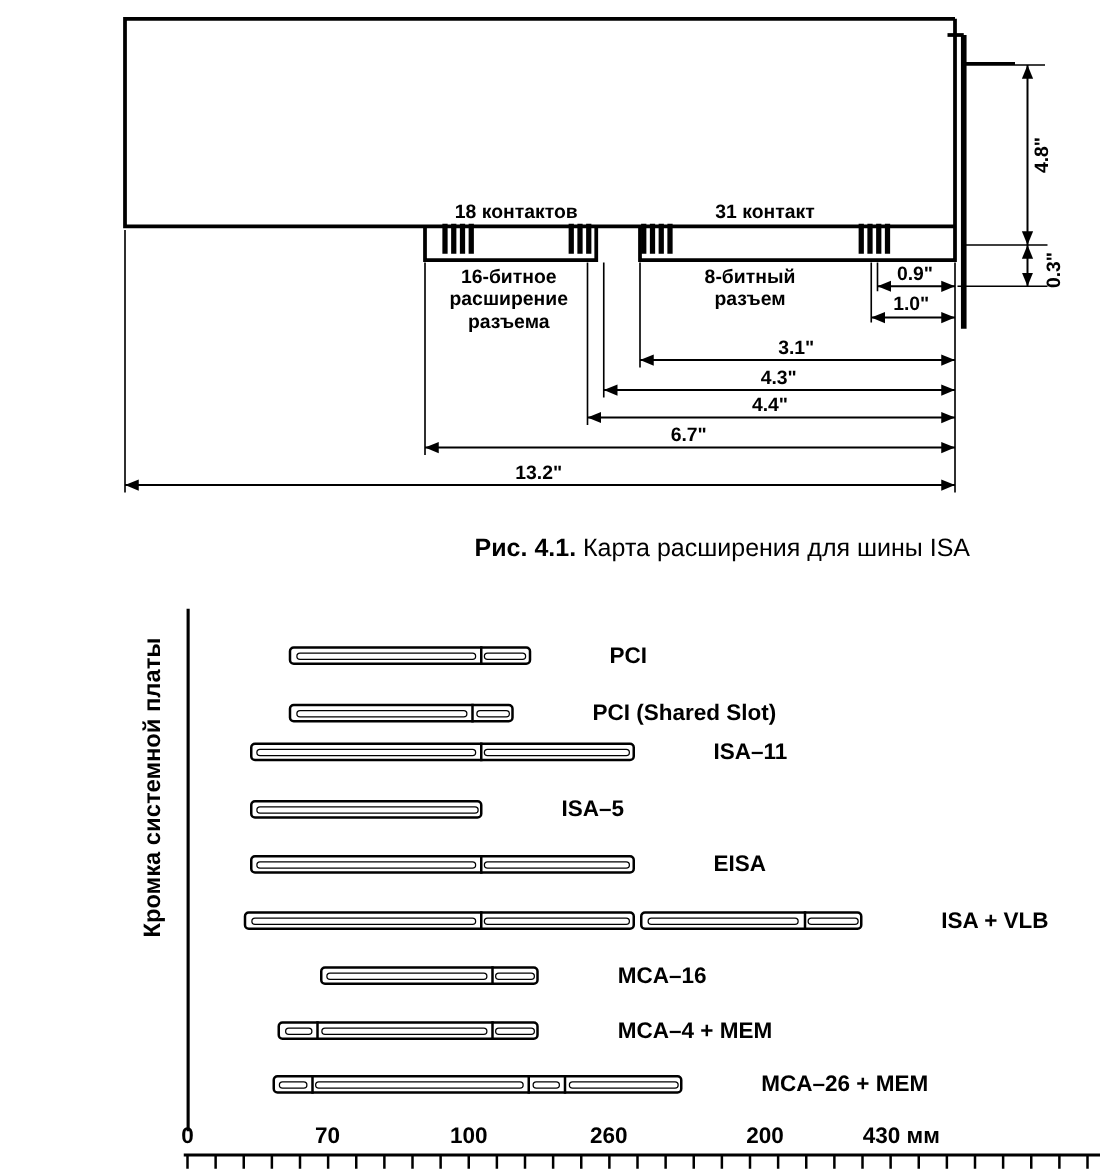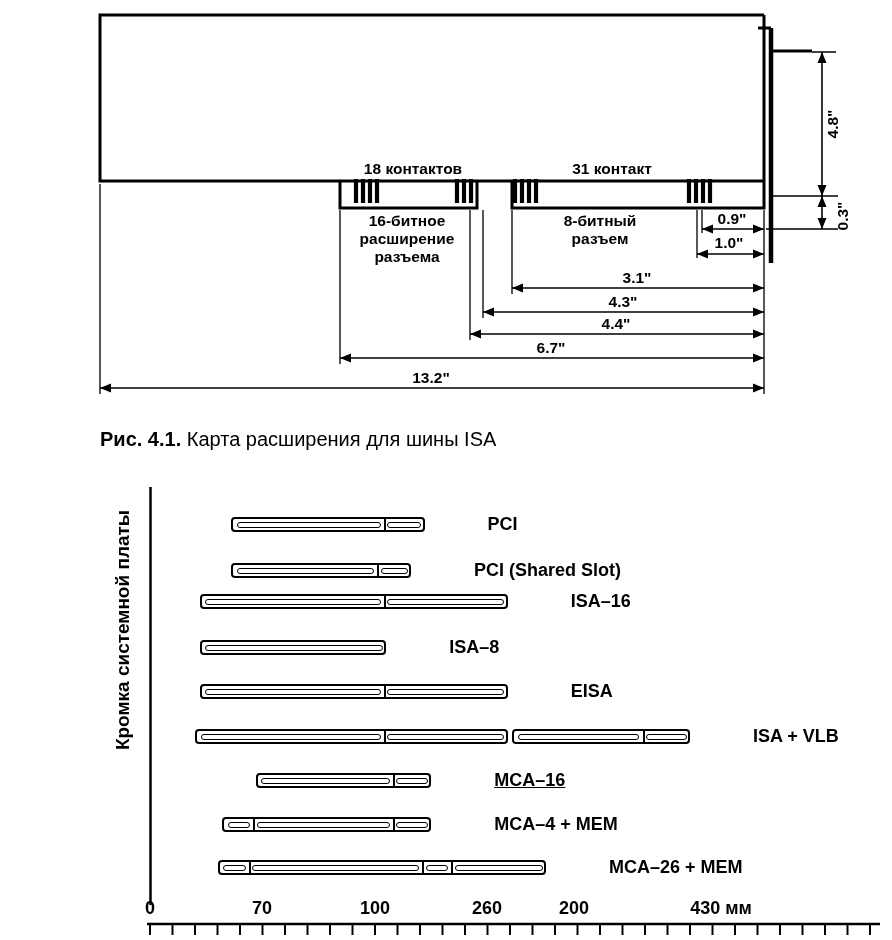--- a/index.html
+++ b/index.html
@@ -10,21 +10,21 @@
   
   #fig1-svg { position:absolute; left:0; top:0; }
   #fig1-svg text { font-family:"Liberation Sans", sans-serif; font-weight:bold; font-size:15.5px; fill:#000; }
   .card   { fill:none; stroke:#000; stroke-width:3; }
   .thick  { fill:none; stroke:#000; stroke-width:4.5; }
   .pins   { fill:none; stroke:#000; stroke-width:4.2; }
   .dim    { fill:none; stroke:#000; stroke-width:1.6; }
   .ext    { fill:none; stroke:#000; stroke-width:1.3; }
 
   
-  .caption { position:absolute; top:428px; left:100px; width:676px; text-align:left; font-size:20px; }
+  .caption { position:absolute; top:428px; left:100px; width:676px; text-align:right; font-size:20px; }
   .caption b { font-weight:bold; }
 
   
   #chart { position:absolute; left:0; top:472px; width:892px; height:468px; }
   #axis-svg { position:absolute; left:0; top:0; }
   #bars { position:absolute; left:0; top:0; width:892px; height:468px; }
   .slot { position:absolute; height:15px; border:2px solid #000; border-radius:4px; background:#fff; }
   .seg  { position:absolute; top:2.5px; height:6px; border:1.5px solid #000; border-radius:3px; background:#fff; }
   .divider { position:absolute; top:-2px; height:15px; width:2px; background:#000; }
   .rowlabel { position:absolute; font-size:18px; font-weight:bold; line-height:21px; white-space:nowrap;padding-left:48px; }
@@ -148,25 +148,25 @@
           <div class="seg" style="left: 3.5px; width: 137.25px;"></div>
           <div class="seg" style="left: 147.5px; width: 27px;"></div>
           <div class="divider" style="left: 144.125px;"></div>
         </div>
         <div class="rowlabel" style="left: 426px; top: 88px;">PCI (Shared Slot)</div>
         <div class="slot" style="left: 199.5px; top: 122px; width: 308.25px;">
           <div class="seg" style="left: 3.5px; width: 175.5px;"></div>
           <div class="seg" style="left: 185.75px; width: 117px;"></div>
           <div class="divider" style="left: 182.375px;"></div>
         </div>
-        <div class="rowlabel" style="left: 522.75px; top: 119px;">ISA–16</div>
+        <div class="rowlabel" style="left: 522.75px; top: 119px;">ISA–11</div>
         <div class="slot" style="left: 199.5px; top: 168px; width: 186.75px;">
           <div class="seg" style="left: 3.5px; width: 177.75px;"></div>
         </div>
-        <div class="rowlabel" style="left: 401.25px; top: 165px;">ISA–8</div>
+        <div class="rowlabel" style="left: 401.25px; top: 165px;">ISA–5</div>
         <div class="slot" style="left: 199.5px; top: 212px; width: 308.25px;">
           <div class="seg" style="left: 3.5px; width: 175.5px;"></div>
           <div class="seg" style="left: 185.75px; width: 117px;"></div>
           <div class="divider" style="left: 182.375px;"></div>
         </div>
         <div class="rowlabel" style="left: 522.75px; top: 209px;">EISA</div>
         <div class="slot" style="left: 195px; top: 257px; width: 312.75px;">
           <div class="seg" style="left: 3.5px; width: 180px;"></div>
           <div class="seg" style="left: 190.25px; width: 117px;"></div>
           <div class="divider" style="left: 186.875px;"></div>
@@ -175,21 +175,21 @@
           <div class="seg" style="left: 3.5px; width: 121.5px;"></div>
           <div class="seg" style="left: 131.75px; width: 40.5px;"></div>
           <div class="divider" style="left: 128.375px;"></div>
         </div>
         <div class="rowlabel" style="left: 705px; top: 254px;">ISA + VLB</div>
         <div class="slot" style="left: 255.75px; top: 301px; width: 175.5px;">
           <div class="seg" style="left: 3.5px; width: 128.25px;"></div>
           <div class="seg" style="left: 138.5px; width: 31.5px;"></div>
           <div class="divider" style="left: 135.125px;"></div>
         </div>
-        <div class="rowlabel" style="left: 446.25px; top: 298px; text-decoration: underline;">MCA–16</div>
+        <div class="rowlabel" style="left: 446.25px; top: 298px;">MCA–16</div>
         <div class="slot" style="left: 222px; top: 345px; width: 209.25px;">
           <div class="seg" style="left: 3.5px; width: 22.5px;"></div>
           <div class="seg" style="left: 32.75px; width: 132.75px;"></div>
           <div class="divider" style="left: 29.375px;"></div>
           <div class="seg" style="left: 172.25px; width: 31.5px;"></div>
           <div class="divider" style="left: 168.875px;"></div>
         </div>
         <div class="rowlabel" style="left: 446.25px; top: 342px;">MCA–4 + MEM</div>
         <div class="slot" style="left: 217.5px; top: 388px; width: 328.5px;">
           <div class="seg" style="left: 3.5px; width: 22.5px;"></div>
@@ -200,17 +200,17 @@
           <div class="seg" style="left: 235.25px; width: 87.75px;"></div>
           <div class="divider" style="left: 231.875px;"></div>
         </div>
         <div class="rowlabel" style="left: 561px; top: 385px;">MCA–26 + MEM</div>
       </div>
 
     <div class="xtick" style="left:150px">0</div>
     <div class="xtick" style="left:262px">70</div>
     <div class="xtick" style="left:375px">100</div>
     <div class="xtick" style="left:487px">260</div>
-    <div class="xtick" style="left:574px">200</div>
+    <div class="xtick" style="left:612px">200</div>
     <div class="xtick" style="left:721px">430 мм</div>
   </div>
 
 </div>
 
 </body></html>

